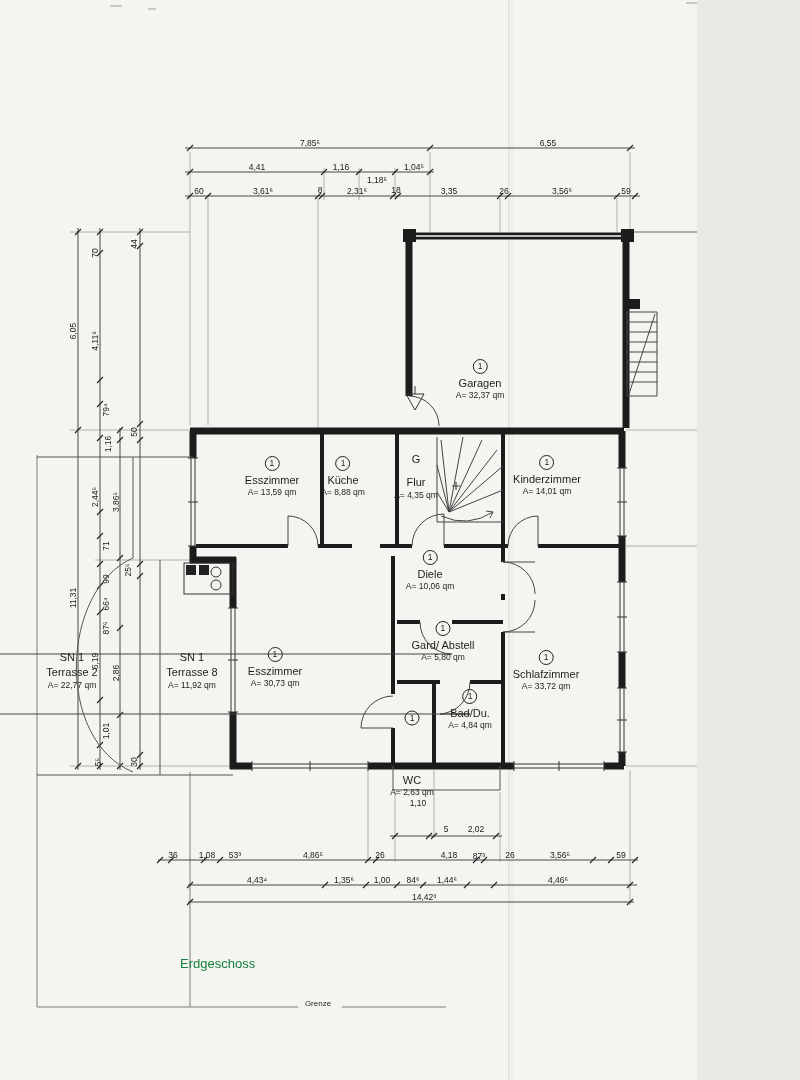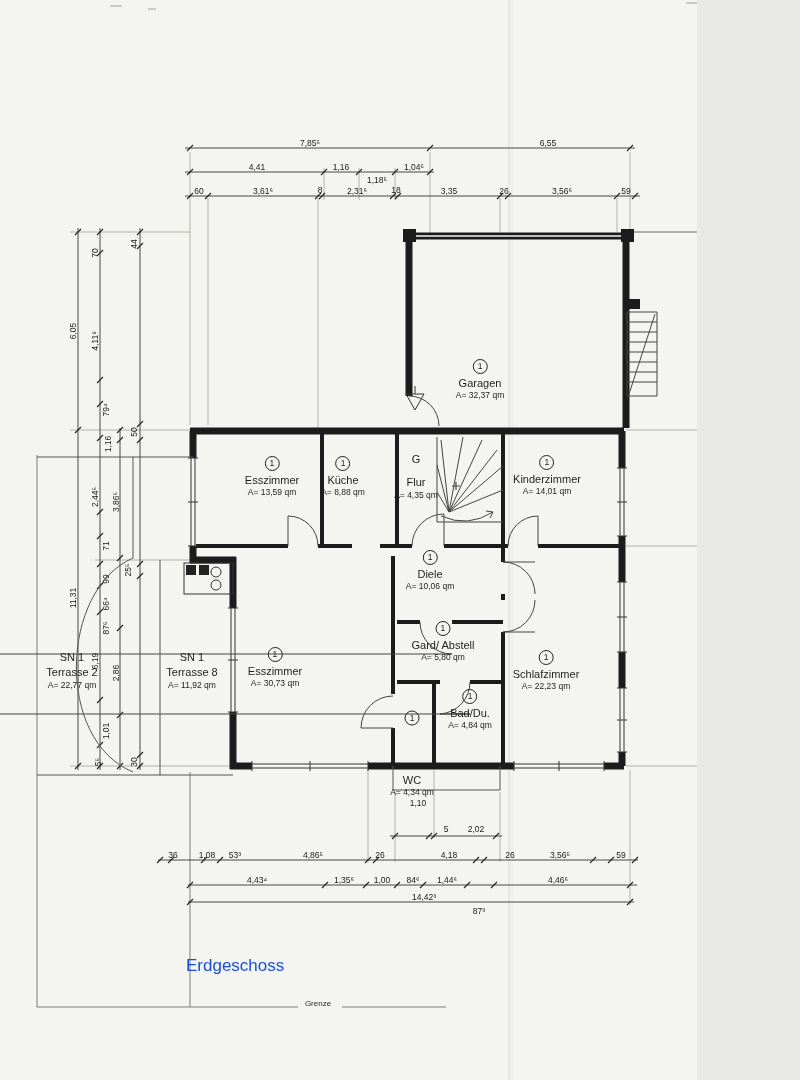--- a/index.html
+++ b/index.html
@@ -10,21 +10,21 @@
        transform:translate(-50%,-50%);}
   .dim.v{transform:translate(-50%,-50%) rotate(-90deg);}
   .room{position:absolute;transform:translate(-50%,0);text-align:center;line-height:1.3;}
   .circ{display:block;width:13px;height:13px;line-height:13px;border:1.2px solid #222;
         border-radius:50%;font-size:8.5px;margin:0 auto 2px auto;text-align:center;background:transparent;}
   .circ.abs{position:absolute;transform:translate(-50%,-50%);margin:0;}
   .rname{font-size:11px;}
   .rarea{font-size:8.5px;}
   .sn{font-size:11px;margin-bottom:1px;}
   .gtag{display:block;font-size:11px;margin-bottom:9px;}
-  #erdgeschoss{position:absolute;left:186px;top:956px;font-size:17px;color:#1d4ed8;}
+  #erdgeschoss{position:absolute;left:180px;top:956px;font-size:13px;color:#15803d;}
   #grenze{position:absolute;left:318px;top:1003px;font-size:8px;transform:translate(-50%,-50%);}
   #grenze-top{position:absolute;left:786px;top:213px;font-size:8.5px;}
   #norden{position:absolute;left:712px;top:810px;font-size:9.5px;letter-spacing:3.5px;
           transform:rotate(46deg);transform-origin:0 0;color:#222;}
 </style>
 </head>
 <body>
 
 <div id="page">
 
@@ -235,21 +235,21 @@
 <span class="dim" style="left:380px;top:855px">26</span>
 <span class="dim" style="left:449px;top:855px">4,18</span>
 <span class="dim" style="left:510px;top:855px">26</span>
 <span class="dim" style="left:560px;top:855px">3,56⁵</span>
 <span class="dim" style="left:621px;top:855px">59</span>
 <span class="dim" style="left:257px;top:880px">4,43⁴</span>
 <span class="dim" style="left:344px;top:880px">1,35⁶</span>
 <span class="dim" style="left:382px;top:880px">1,00</span>
 <span class="dim" style="left:413px;top:880px">84⁶</span>
 <span class="dim" style="left:447px;top:880px">1,44⁶</span>
-<span class="dim" style="left:479px;top:911px">87³</span>
+<span class="dim" style="left:479px;top:856px">87³</span>
 <span class="dim" style="left:558px;top:880px">4,46⁶</span>
 <span class="dim" style="left:424px;top:897px">14,42³</span>
 
 <div class="room" style="left:480px;top:359px">
   <span class="circ">1</span>
   <div class="rname">Garagen</div>
   <div class="rarea">A= 32,37 qm</div>
 </div>
 
 <div class="room" style="left:272px;top:456px">
@@ -290,33 +290,33 @@
 
 <div class="room" style="left:443px;top:621px">
   <span class="circ">1</span>
   <div class="rname">Gard/ Abstell</div>
   <div class="rarea">A= 5,80 qm</div>
 </div>
 
 <div class="room" style="left:546px;top:650px">
   <span class="circ">1</span>
   <div class="rname">Schlafzimmer</div>
-  <div class="rarea">A= 22,23 qm</div>
+  <div class="rarea">A= 33,72 qm</div>
 </div>
 
 <div class="room" style="left:470px;top:689px">
   <span class="circ">1</span>
   <div class="rname">Bad/Du.</div>
   <div class="rarea">A= 4,84 qm</div>
 </div>
 
 <span class="circ abs" style="left:412px;top:718px">1</span>
 <div class="room" style="left:412px;top:773px">
   <div class="rname">WC</div>
-  <div class="rarea">A= 4,34 qm</div>
+  <div class="rarea">A= 2,63 qm</div>
 </div>
 
 <div class="room" style="left:72px;top:650px">
   <div class="sn">SN 1</div>
   <div class="rname">Terrasse 2</div>
   <div class="rarea">A= 22,77 qm</div>
 </div>
 
 <div class="room" style="left:192px;top:650px">
   <div class="sn">SN 1</div>

